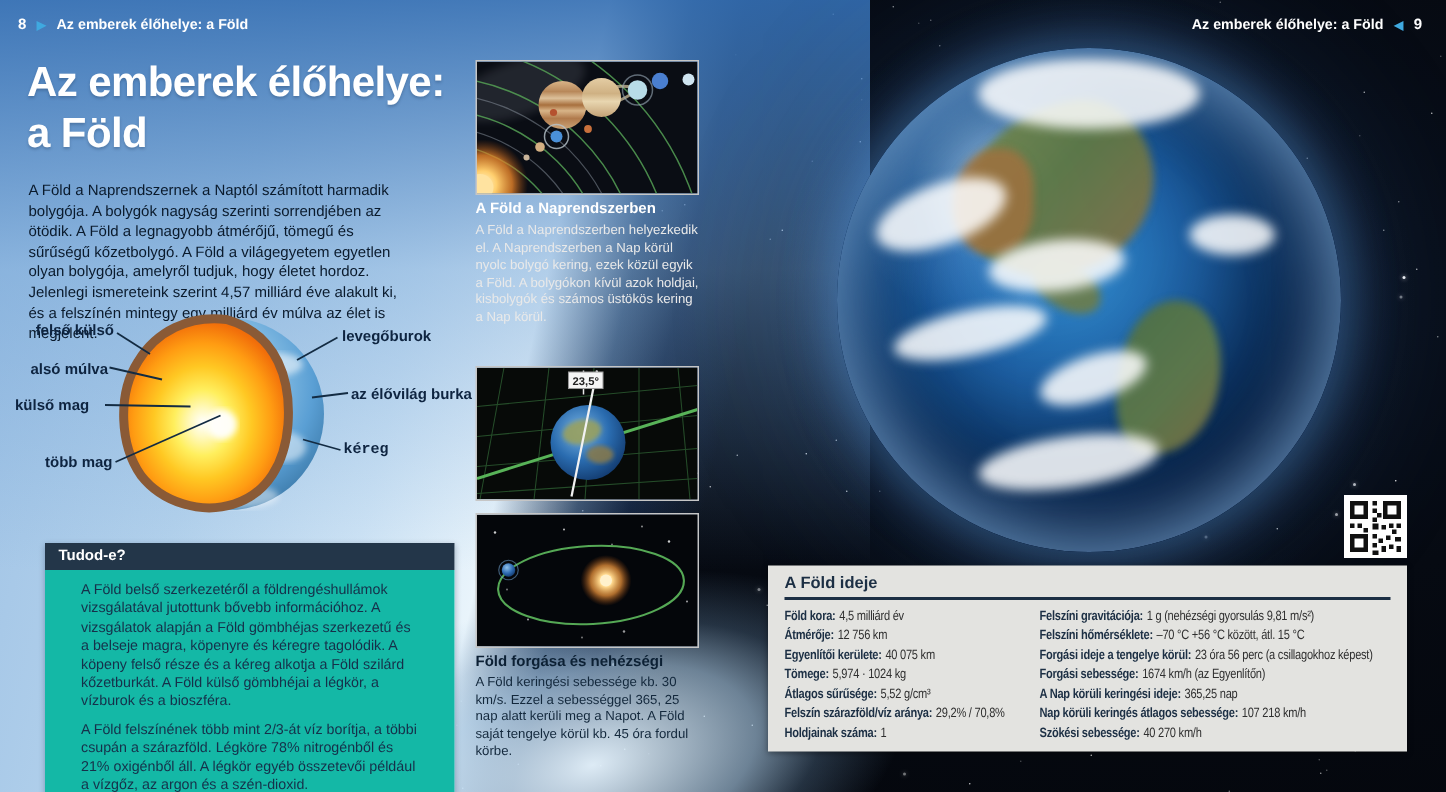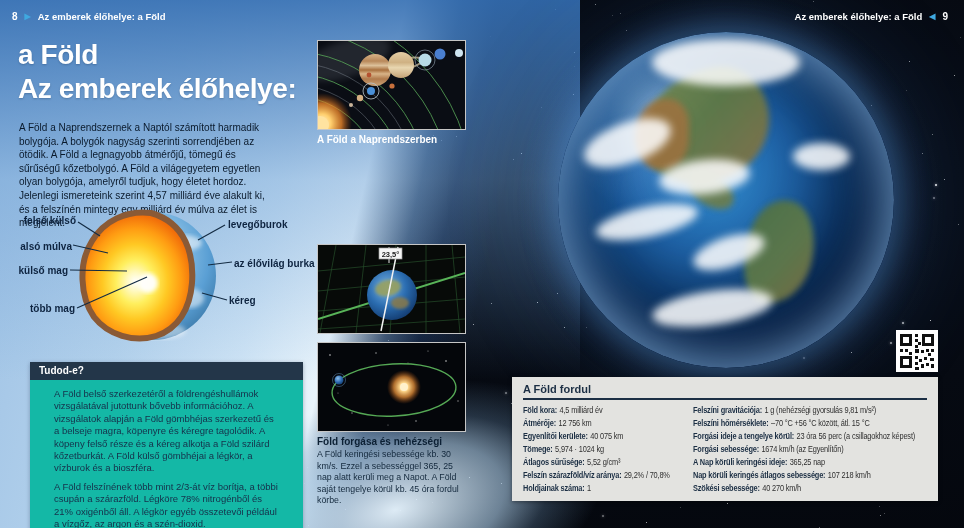--- a/index.html
+++ b/index.html
@@ -35,25 +35,25 @@
     font-size:28px;line-height:34px;letter-spacing:-.4px;text-shadow:0 1px 2px rgba(10,30,60,.25);}
   .intro{position:absolute;left:19px;top:111px;width:258px;z-index:6;
     font-size:10px;line-height:13.6px;color:#0a1a2c;}
 
   
   .diagram{position:absolute;left:10px;top:203px;width:306px;height:155px;z-index:6;}
   .diagram svg{position:absolute;left:0;top:0;}
   .dlabel{position:absolute;font-size:10px;font-weight:700;color:#0e2440;white-space:nowrap;}
   .lb1{left:0;width:66px;top:12px;text-align:right;}
   .lb2{left:0;width:62px;top:38px;text-align:right;}
-  .lb3{left:0;width:58px;top:62px;text-align:right;}
+  .lb3{left:0;width:58px;top:62px;}
   .lb4{left:0;width:65px;top:100px;text-align:right;}
   .lb5{left:218px;top:16px;}
   .lb6{left:224px;top:55px;}
-  .lb7{left:219px;top:92px;}
+  .lb7{left:219px;top:92px;font-family:Liberation Mono, monospace;}
 
   
   .tudode{position:absolute;left:30px;top:362px;width:273px;z-index:6;
     box-shadow:0 1px 4px rgba(0,20,50,.3);}
   .tudode-hd{background:#233649;color:#fff;font-size:10px;font-weight:700;
     padding:3px 9px 4px;}
   .tudode-bd{background:#14b8a6;padding:8px 24px 9px;color:#16304a;
     font-size:9.5px;line-height:12.4px;}
   .tudode-bd p{margin:0;}
   .tudode-bd p + p{margin-top:6px;}
@@ -360,22 +360,22 @@
     <span class="arrow">▶</span>
     <span>Az emberek élőhelye: a Föld</span>
   </div>
   <div class="hdr hdr-right">
     <span>Az emberek élőhelye: a Föld</span>
     <span class="arrow">◀</span>
     <span class="pgnum">9</span>
   </div>
 
   <div class="page-title">
+    <div>Az emberek élőhelye:</div>
     <div>a Föld</div>
-    <div>Az emberek élőhelye:</div>
   </div>
   <p class="intro">A Föld a Naprendszernek a Naptól számított harmadik bolygója. A bolygók nagyság szerinti sorrendjében az ötödik. A Föld a legnagyobb átmérőjű, tömegű és sűrűségű kőzetbolygó. A Föld a világegyetem egyetlen olyan bolygója, amelyről tudjuk, hogy életet hordoz. Jelenlegi ismereteink szerint 4,57 milliárd éve alakult ki, és a felszínén mintegy egy milliárd év múlva az élet is megjelent.</p>
 
   <div class="diagram">
     <svg width="306" height="155" viewBox="0 0 306 155">
       <defs>
         <radialGradient id="ocean" cx="42%" cy="35%" r="75%">
           <stop offset="0%" stop-color="#d8ecf9"></stop>
             <stop offset="35%" stop-color="#93c6e8"></stop>
           <stop offset="70%" stop-color="#5a9fd4"></stop>
@@ -479,20 +479,21 @@
       <circle cx="122" cy="13" r="5.5" fill="#4a7fd0"></circle>
       <circle cx="141" cy="12" r="4" fill="#cfe4f0"></circle>
       <circle cx="53" cy="50" r="8" fill="none" stroke="#b8c4cc" stroke-width="1" opacity=".8"></circle>
       <circle cx="53" cy="50" r="4" fill="#4a90d8"></circle>
       <circle cx="74" cy="45" r="2.6" fill="#c8703c"></circle>
       <circle cx="42" cy="57" r="3.2" fill="#d4b083"></circle>
       <circle cx="33" cy="64" r="2" fill="#c9b49a"></circle>
     </svg>
   </div>
   <div class="figtitle t1">A Föld a Naprendszerben</div>
+  <div class="figcap c1">A Föld a Naprendszerben helyezkedik el. A Naprendszerben a Nap körül nyolc bolygó kering, ezek közül egyik a Föld. A bolygókon kívül azok holdjai, kisbolygók és számos üstökös kering a Nap körül.</div>
 
   <div class="fig fig2">
     <svg width="147" height="88" viewBox="0 0 147 88">
       <defs>
         <radialGradient id="glb2" cx="40%" cy="35%" r="70%">
           <stop offset="0%" stop-color="#7ab4e2"></stop>
             <stop offset="55%" stop-color="#2a6cb0"></stop>
           <stop offset="100%" stop-color="#123a6e"></stop>
         </radialGradient>
         <filter id="soft2">
@@ -600,21 +601,21 @@
         <rect x="19" y="32" width="3" height="3"></rect>
           <rect x="25" y="34" width="3" height="4"></rect>
         <rect x="30" y="33" width="3" height="3"></rect>
           <rect x="35" y="34" width="3" height="4"></rect>
         <rect x="19" y="37" width="4" height="3"></rect>
       </g>
     </svg>
   </div>
 
   <div class="databox">
-    <h2>A Föld fordul</h2>
+    <h2>A Föld ideje</h2>
     <hr class="rule">
     <div class="dbcols">
       <div class="dbcol-l">
         <div class="trow"><b>Föld kora:</b><span>4,5 milliárd év</span></div>
         <div class="trow"><b>Átmérője:</b><span>12 756 km</span></div>
         <div class="trow"><b>Egyenlítői kerülete:</b><span>40 075 km</span></div>
         <div class="trow"><b>Tömege:</b><span>5,974 · 1024 kg</span></div>
         <div class="trow"><b>Átlagos sűrűsége:</b><span>5,52 g/cm³</span></div>
         <div class="trow"><b>Felszín szárazföld/víz aránya:</b><span>29,2% / 70,8%</span></div>
         <div class="trow"><b>Holdjainak száma:</b><span>1</span></div>

